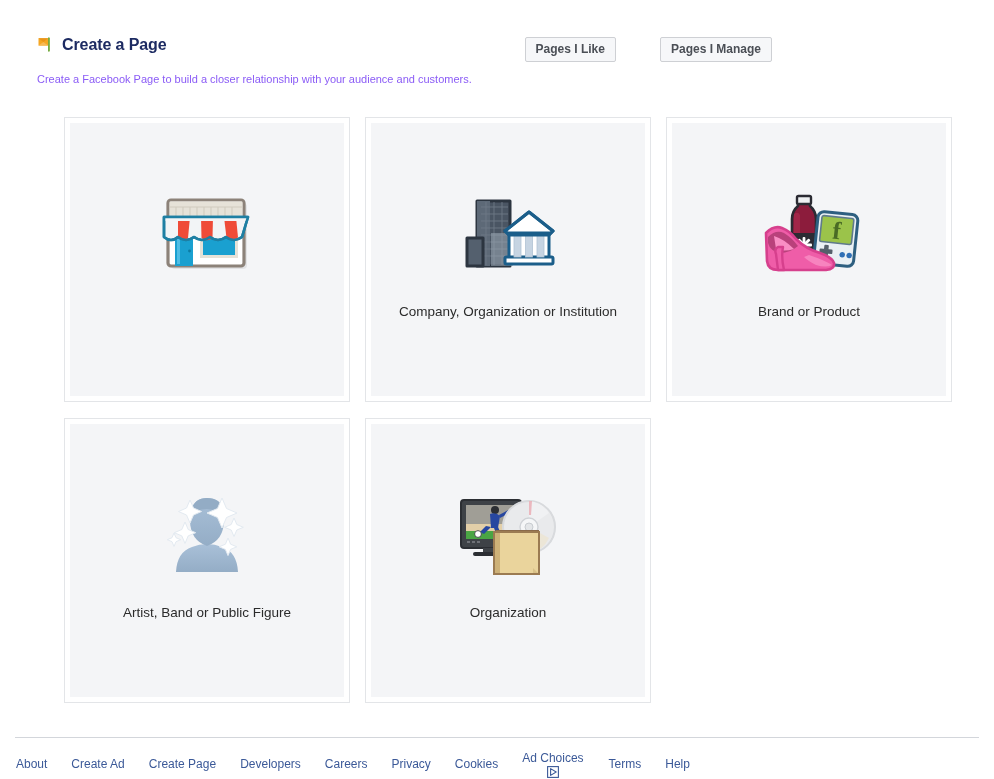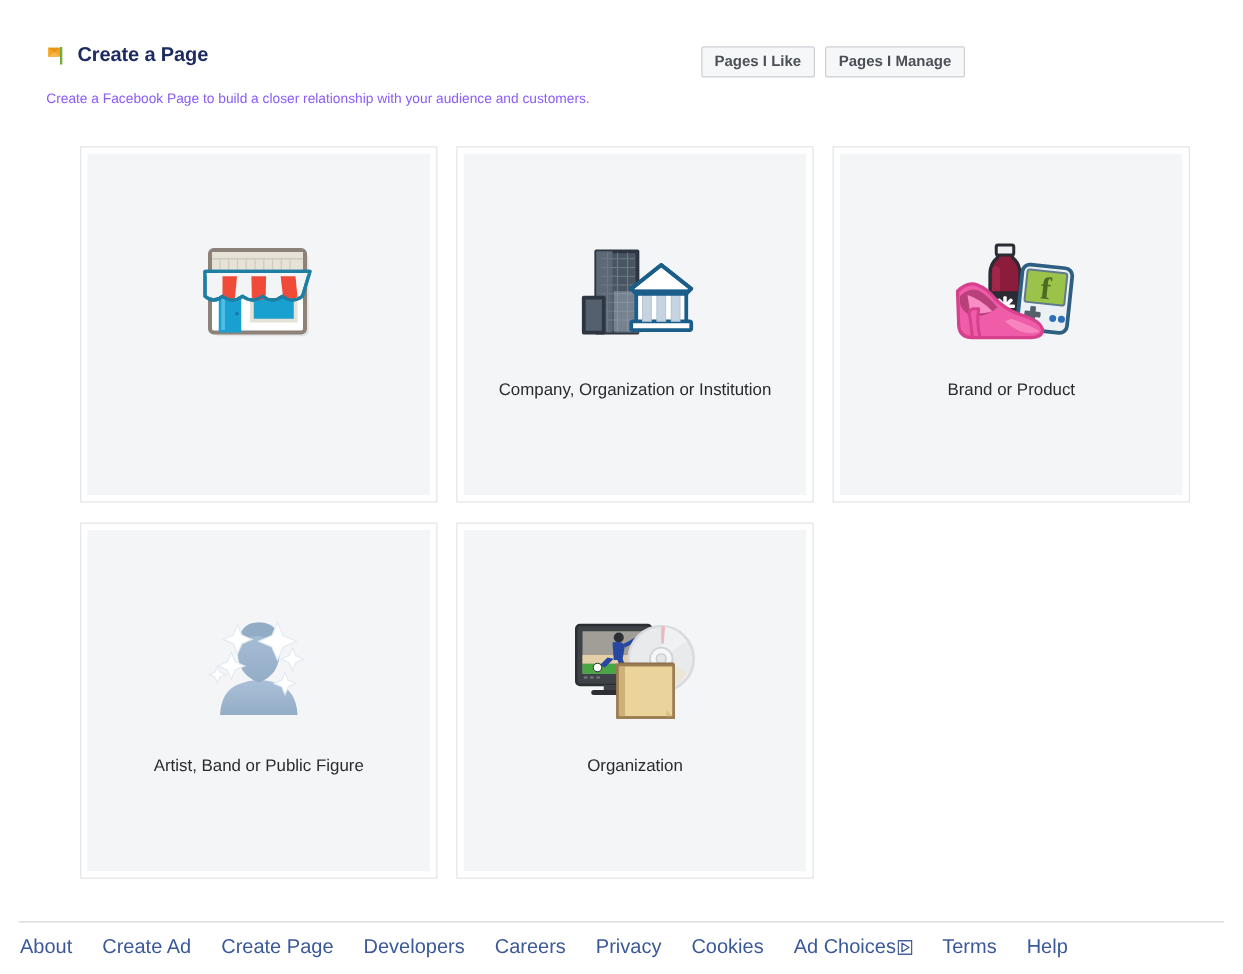--- a/index.html
+++ b/index.html
@@ -62,20 +62,21 @@
     padding: 4px 10px 5px 10px;
     font-size: 12px;
     font-weight: bold;
     color: #4b4f56;
     background: #f6f7f9;
     border: 1px solid #ced0d4;
     border-radius: 2px;
     line-height: 14px;
     cursor: pointer;
     white-space: nowrap;
+    margin-left: 36px;
   }
 
   
   .grid {
     position: absolute;
     left: 64px; top: 117px;
     width: 888px;
     display: grid;
     grid-template-columns: repeat(3, 286px);
     grid-template-rows: repeat(2, 285px);
@@ -124,33 +125,34 @@
     height: 1px;
     background: #d3d6db;
   }
   .footer {
     position: absolute;
     left: 16px; top: 750px;
     display: flex;
     align-items: center;
   }
   .flink {
-    font-size: 16px;
+    font-size: 12px;
     color: #3b5998;
     margin-right: 24px;
     line-height: 16px;
     cursor: pointer;
     white-space: nowrap;
     text-decoration: none;
   }
   .flink:last-child { margin-right: 0; }
   .adchoices-wrap {
     display: inline-flex;
     align-items: center;
     margin-right: 24px;
+    flex-direction: column;
   }
   .adchoices-wrap .flink { margin-right: 1px; }
   .adchoices-icon {
     width: 12px; height: 12px;
     display: block;
   }
 </style>
 </head>
 <body>
 

